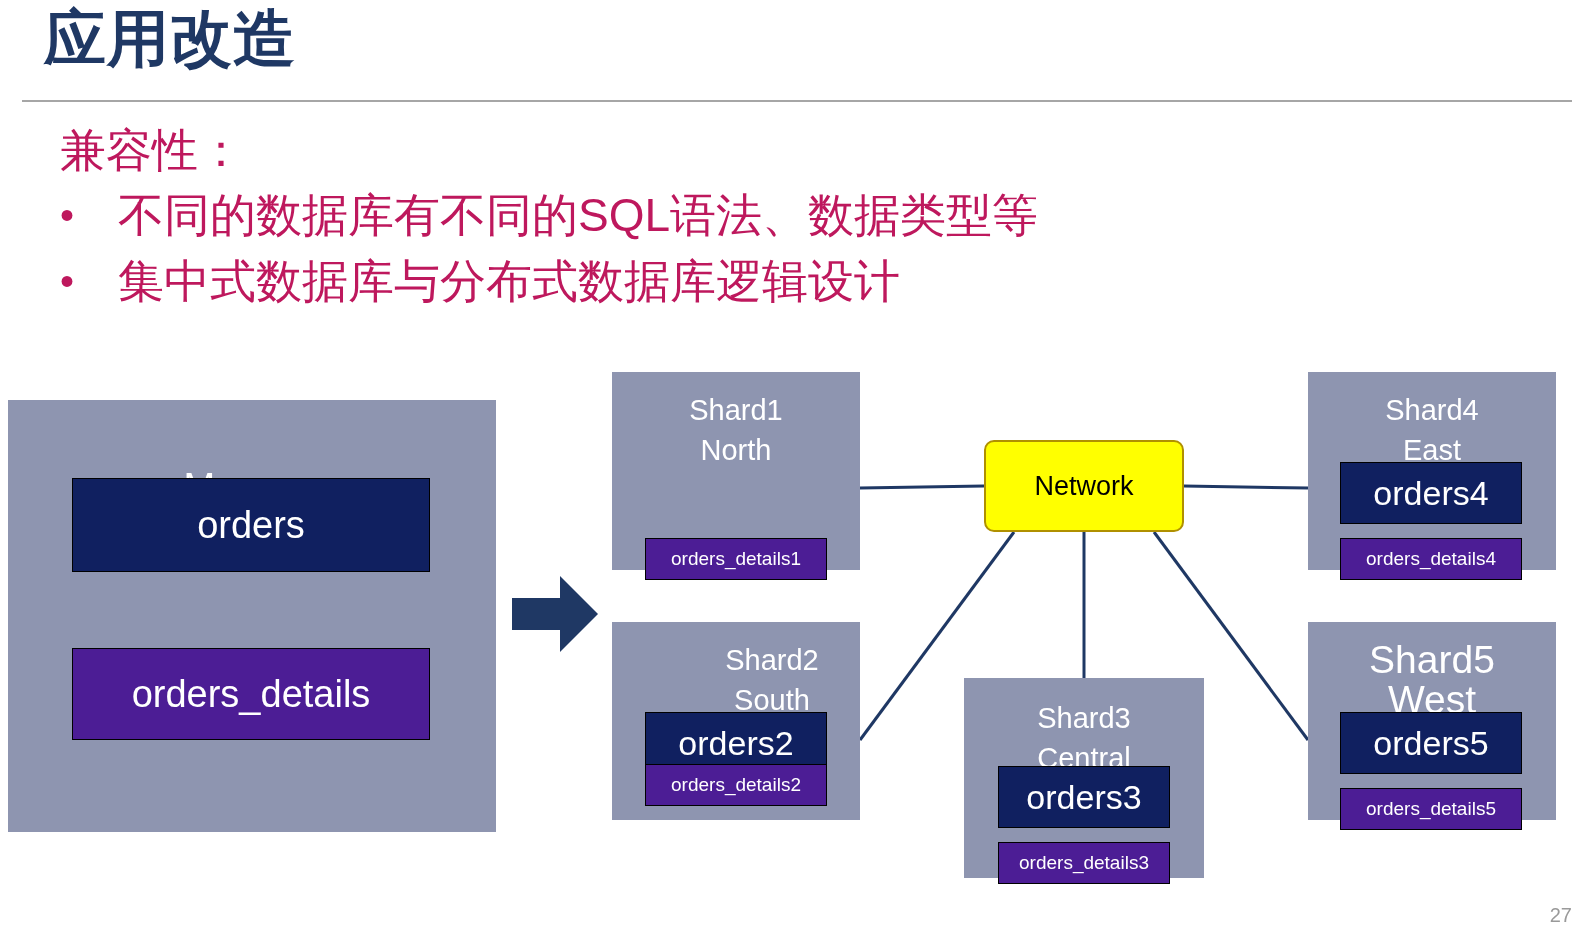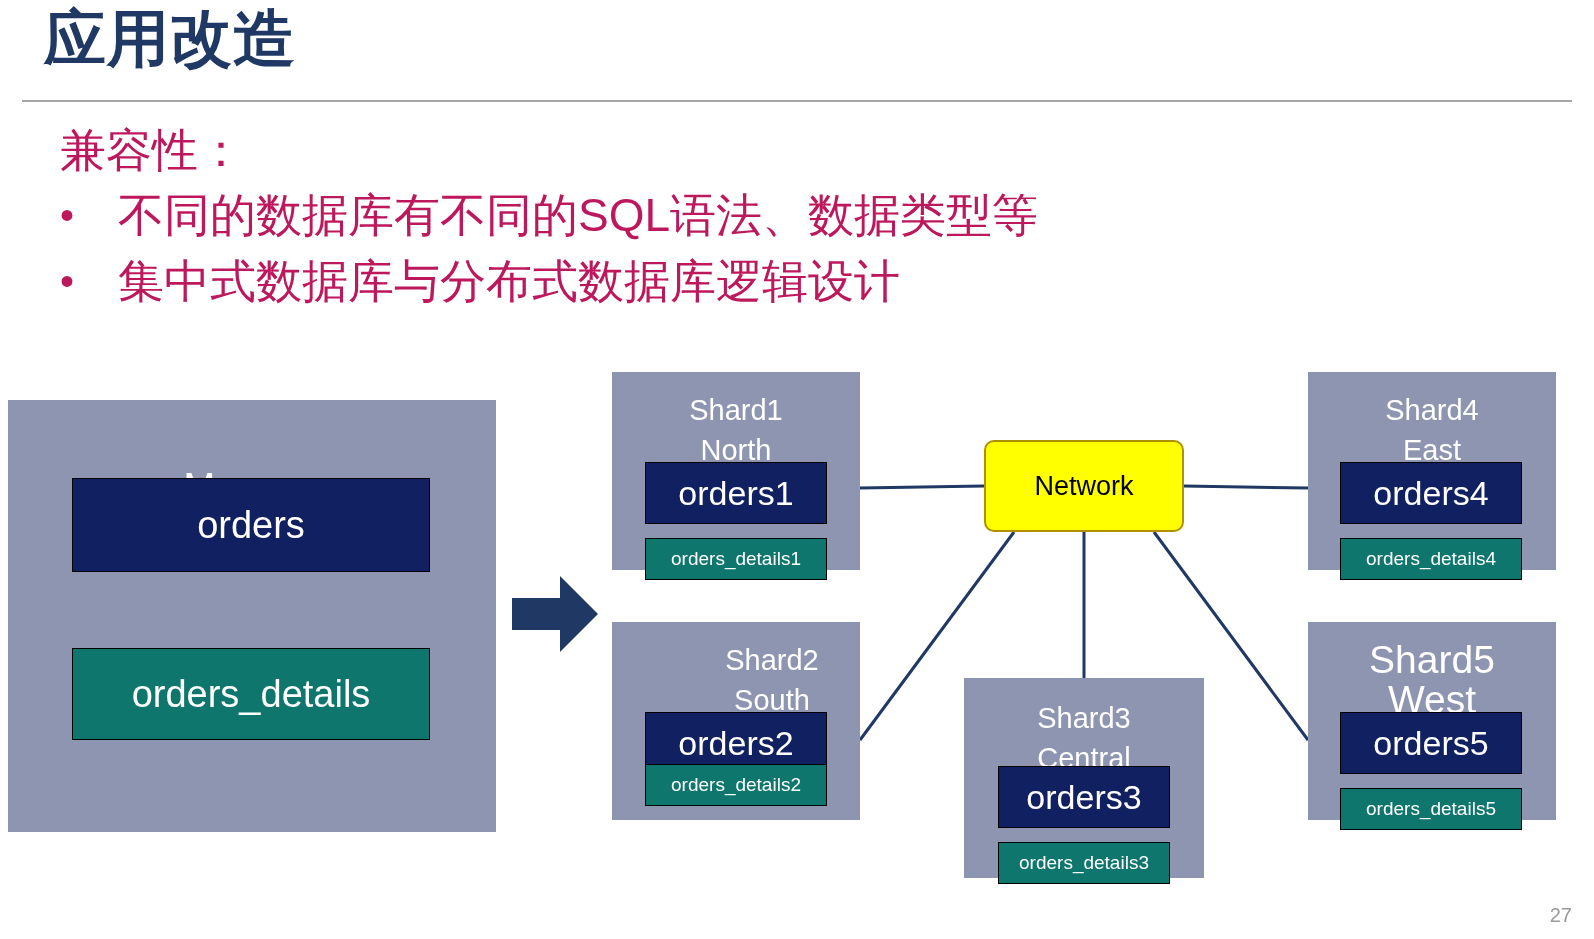--- a/index.html
+++ b/index.html
@@ -95,21 +95,21 @@
     background: #102060;
     border: 1px solid #000000;
     box-sizing: border-box;
     color: #ffffff;
     display: flex;
     align-items: center;
     justify-content: center;
   }
   .green-box {
     position: absolute;
-    background: #0f766e;
+    background: #4c1d95;
     border: 1px solid #000000;
     box-sizing: border-box;
     color: #ffffff;
     display: flex;
     align-items: center;
     justify-content: center;
   }
   .network-box {
     position: absolute;
     background: #FFFF00;
@@ -215,21 +215,20 @@
   <div class="green-box" id="memory-orders-details">orders_details</div>
 
   <svg id="arrow" viewBox="0 0 86 84">
     <polygon points="0,26 48,26 48,4 86,42 48,80 48,58 0,58" fill="#1F3864"></polygon>
   </svg>
 
   <div class="gray-box" id="shard1-panel">
     <div class="gray-label" id="shard1-label">Shard1
 North</div>
   </div>
-  <div class="navy-box" id="shard1-orders">orders1</div>
   <div class="green-box" id="shard1-details">orders_details1</div>
 
   <div class="gray-box" id="shard2-panel">
     <div class="gray-label" id="shard2-label">Shard2
 South</div>
   </div>
   <div class="navy-box" id="shard2-orders">orders2</div>
   <div class="green-box" id="shard2-details">orders_details2</div>
 
   <div class="gray-box" id="shard3-panel">

